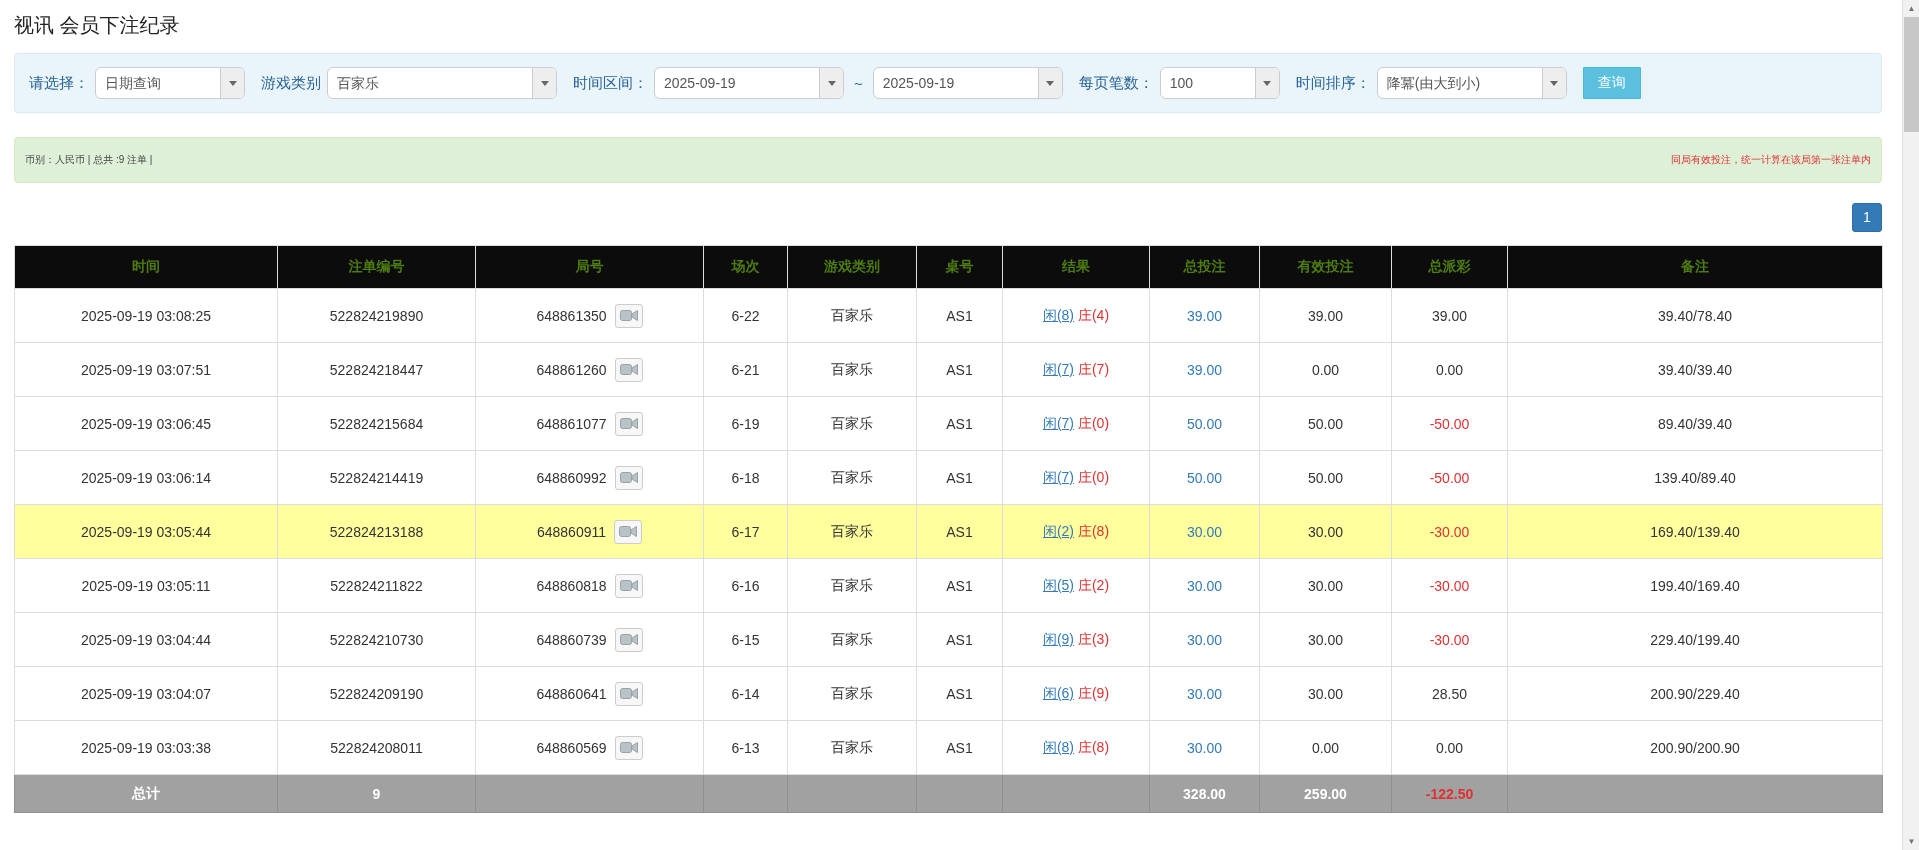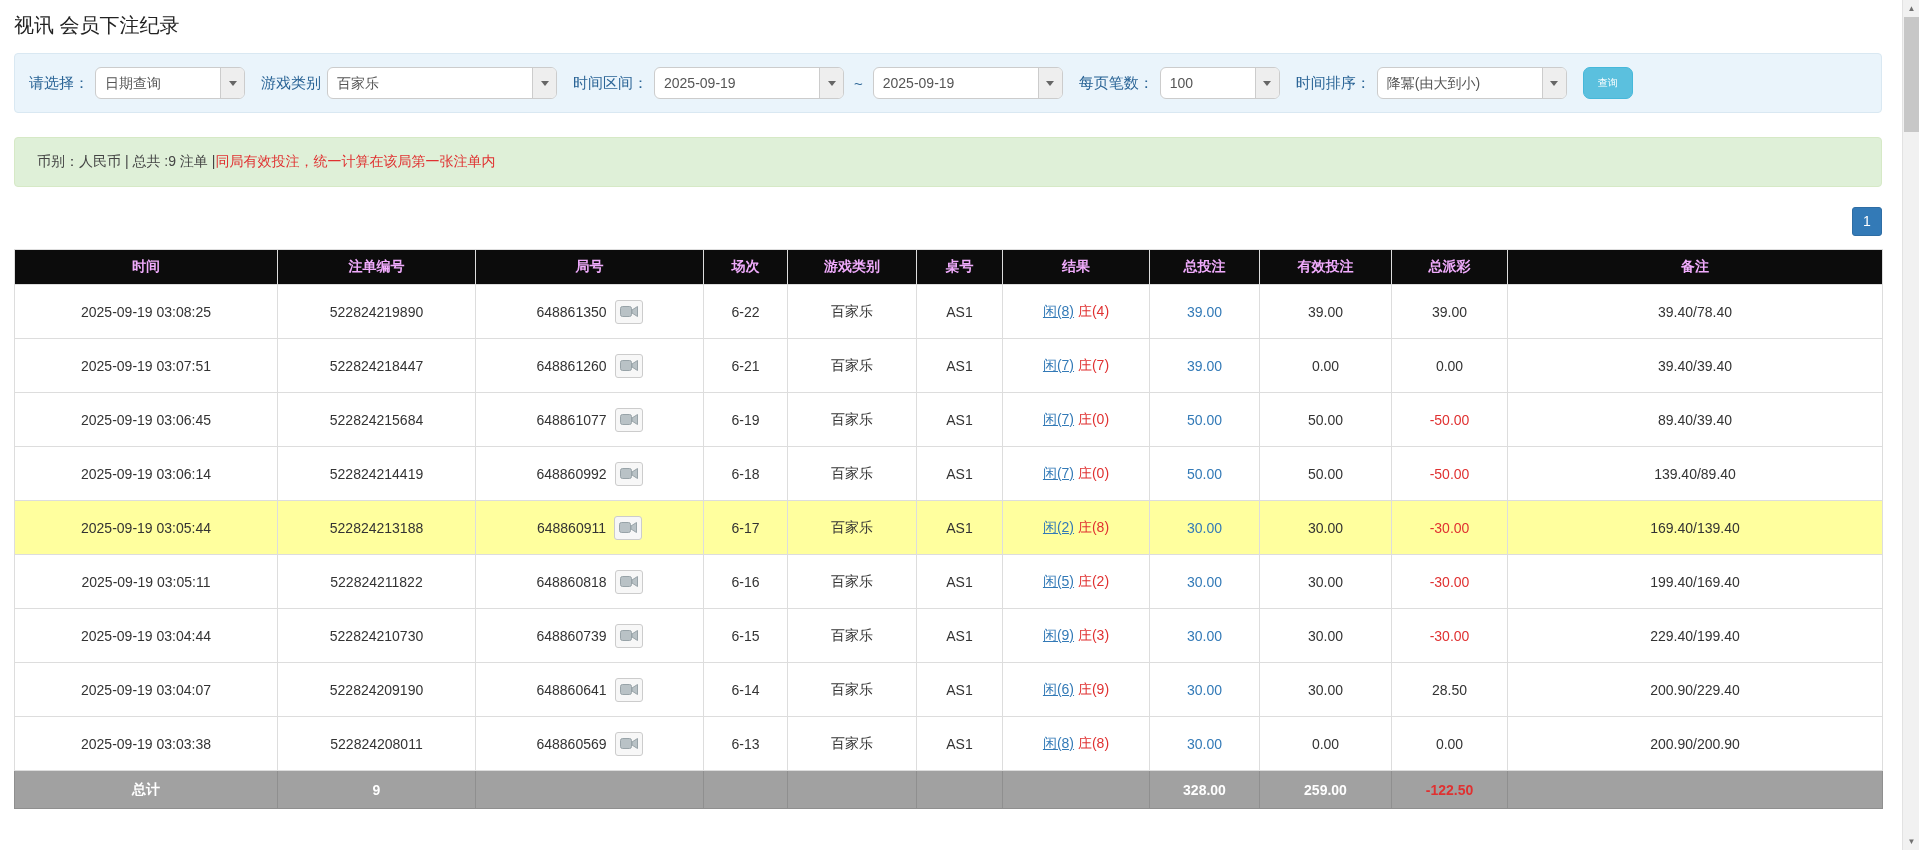--- a/index.html
+++ b/index.html
@@ -50,55 +50,55 @@
   .w-select { width: 150px; }
   .w-game   { width: 230px; }
   .w-date   { width: 190px; }
   .w-size   { width: 120px; }
   .w-sort   { width: 190px; }
   .tilde { color: var(--label-blue, #2a6496); margin: 0 4px; }
   .search-btn {
     margin-left: 10px;
     background: var(--search-button-cyan, #5bc0de);
     border: 1px solid #46b8da; color: #fff;
-    height: 32px; padding: 0 14px; font-size: 10px;
-    border-radius: 7px; cursor: pointer;
+    height: 32px; padding: 0 14px; font-size: 14px;
+    border-radius: 1px; cursor: pointer;
     font-family: inherit;
   }
 
   
   .summary-bar {
     margin-top: 24px;
     background: var(--summary-green-bg, #dff0d8);
     border: 1px solid #d6e9c6; border-radius: 4px;
-    padding: 15px 22px;
-    display: flex; justify-content: flex-start; align-items: center;
-    font-size: 14px;
+    padding: 15px 10px;
+    display: flex; justify-content: space-between; align-items: center;
+    font-size: 10px;
   }
   .summary-left { color: #444; }
   .summary-right { color: var(--negative-red, #e03131); }
 
   
   .pagination { margin-top: 20px; text-align: right; height: 30px; }
   .page-btn {
     display: inline-block; min-width: 30px; height: 29px;
     background: var(--accent-blue, #337ab7); color: #fff;
     border: 1px solid #2e6da4; border-radius: 3px;
     font-size: 14px; line-height: 27px; text-align: center;
     cursor: pointer; font-family: inherit;
   }
 
   
   table {
     width: 100%; border-collapse: collapse; table-layout: fixed;
     margin-top: 12px; font-size: 14px; color: #333;
   }
   th {
-    background: var(--header-black, #0c0c0c); color: #f0abfc;
-    font-weight: bold; height: 35px; border: 1px solid #ddd;
+    background: var(--header-black, #0c0c0c); color: #4d7c0f;
+    font-weight: bold; height: 43px; border: 1px solid #ddd;
     text-align: center;
   }
   td {
     border: 1px solid #ddd; text-align: center; height: 54px;
     background: #fff; overflow: hidden; white-space: nowrap;
   }
   tbody tr.hl td { background: var(--highlight-yellow, #ffff99); }
   td.blue { color: var(--player-blue, #337ab7); }
   td.neg  { color: var(--negative-red, #e03131); }
   .p { color: var(--player-blue, #337ab7); text-decoration: underline; }

